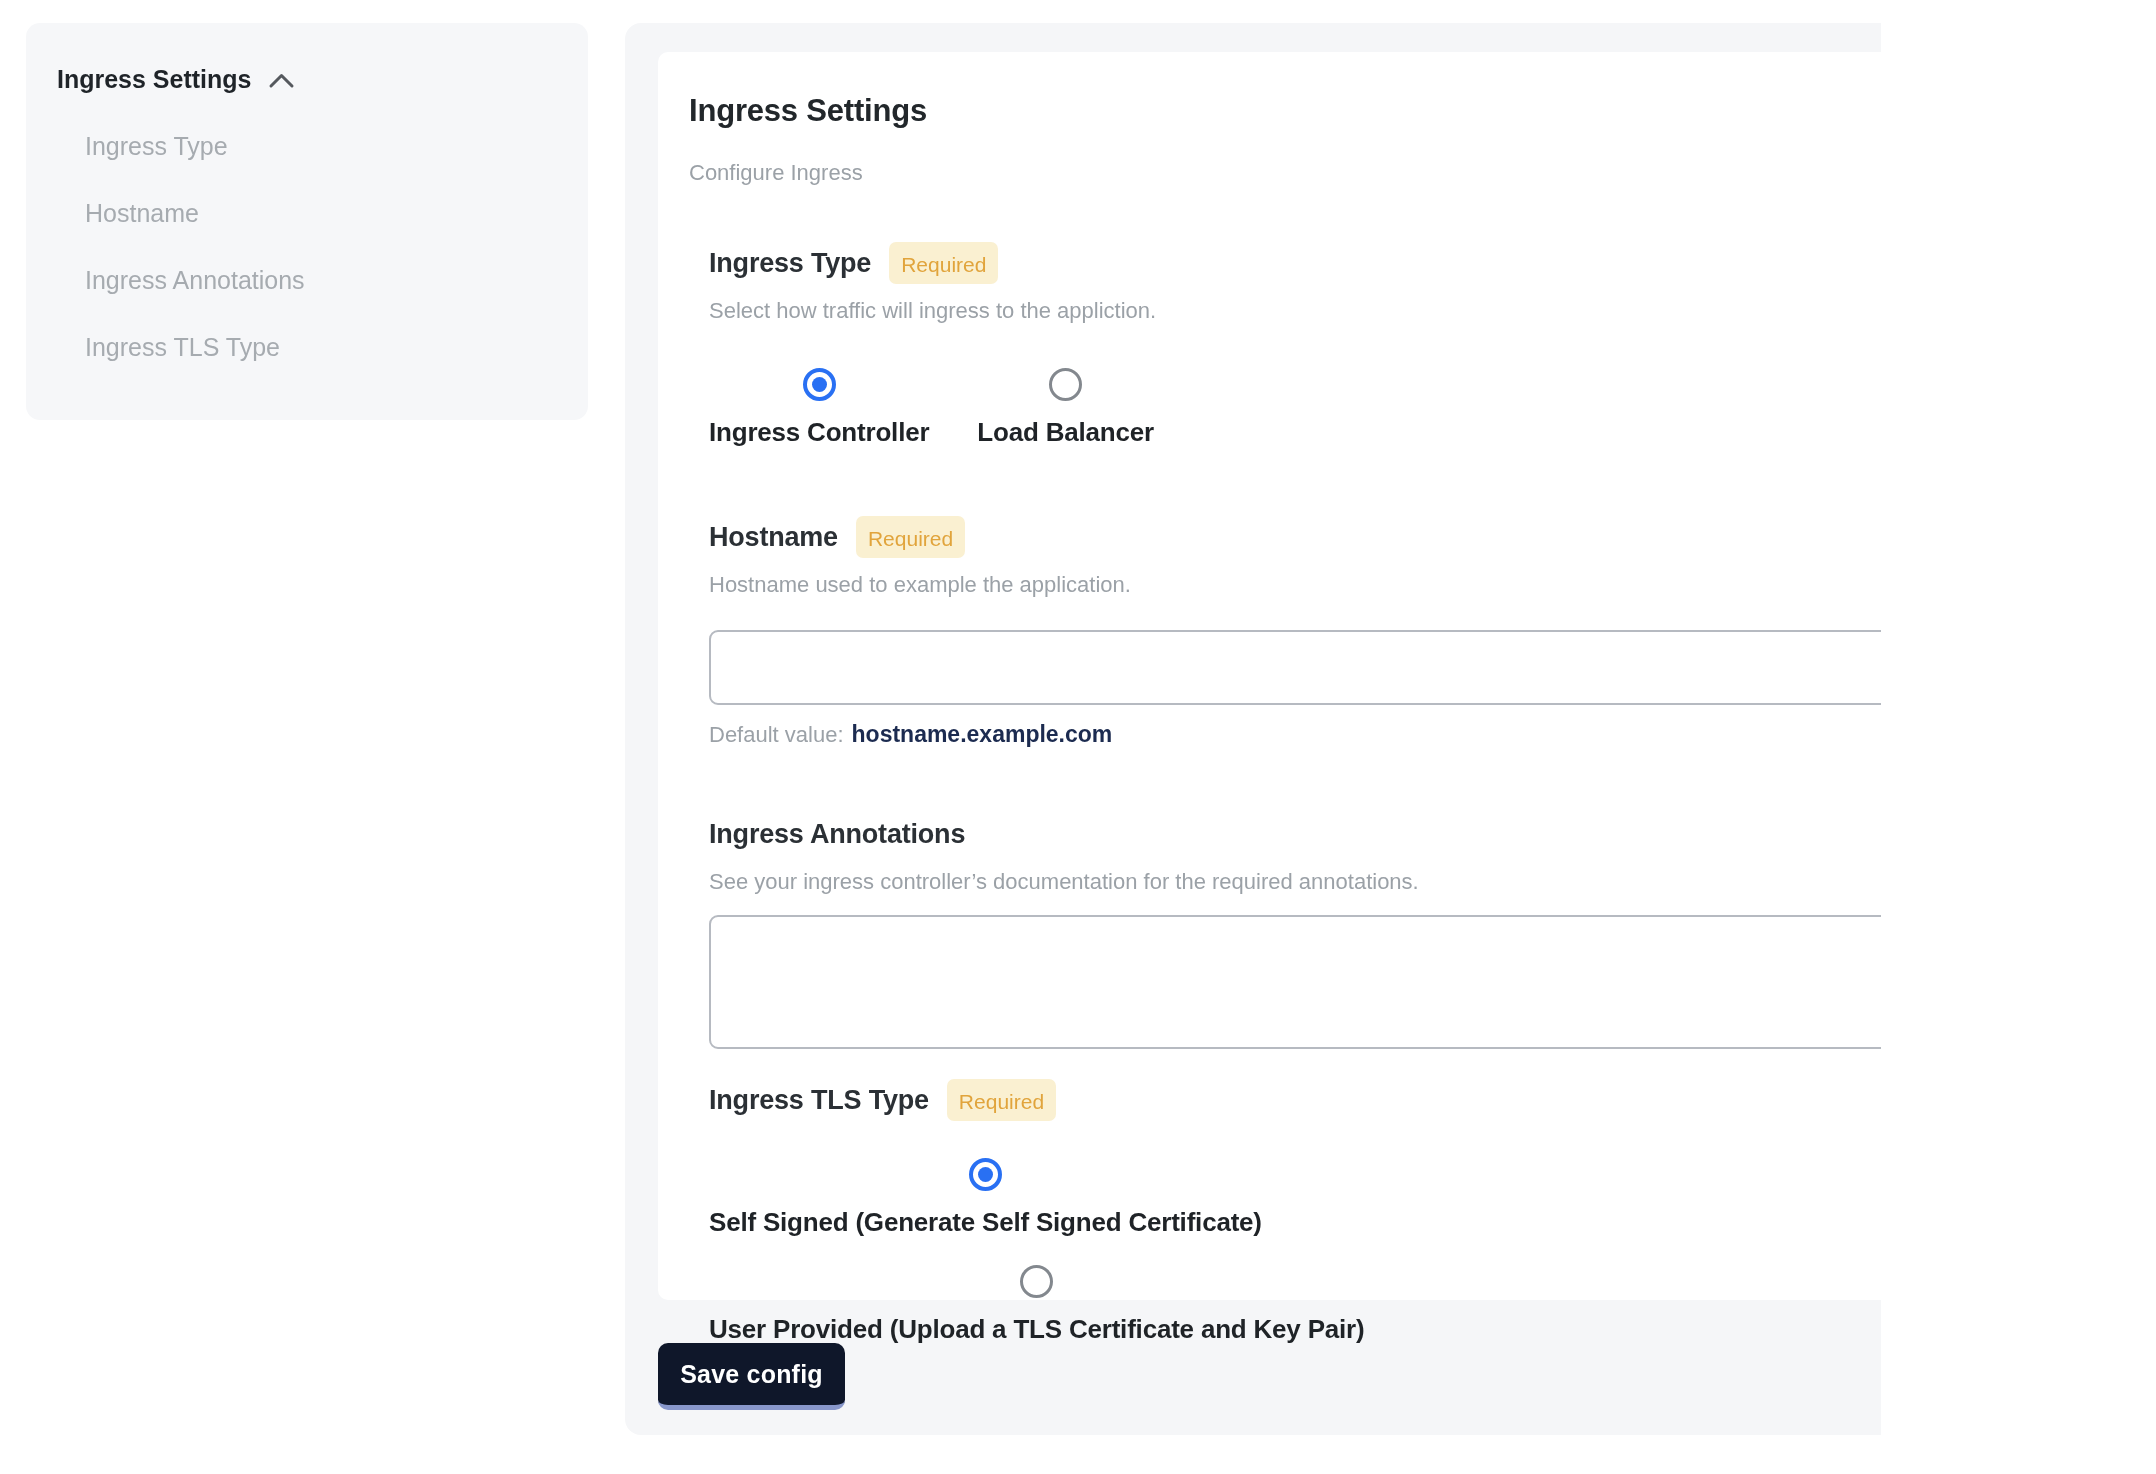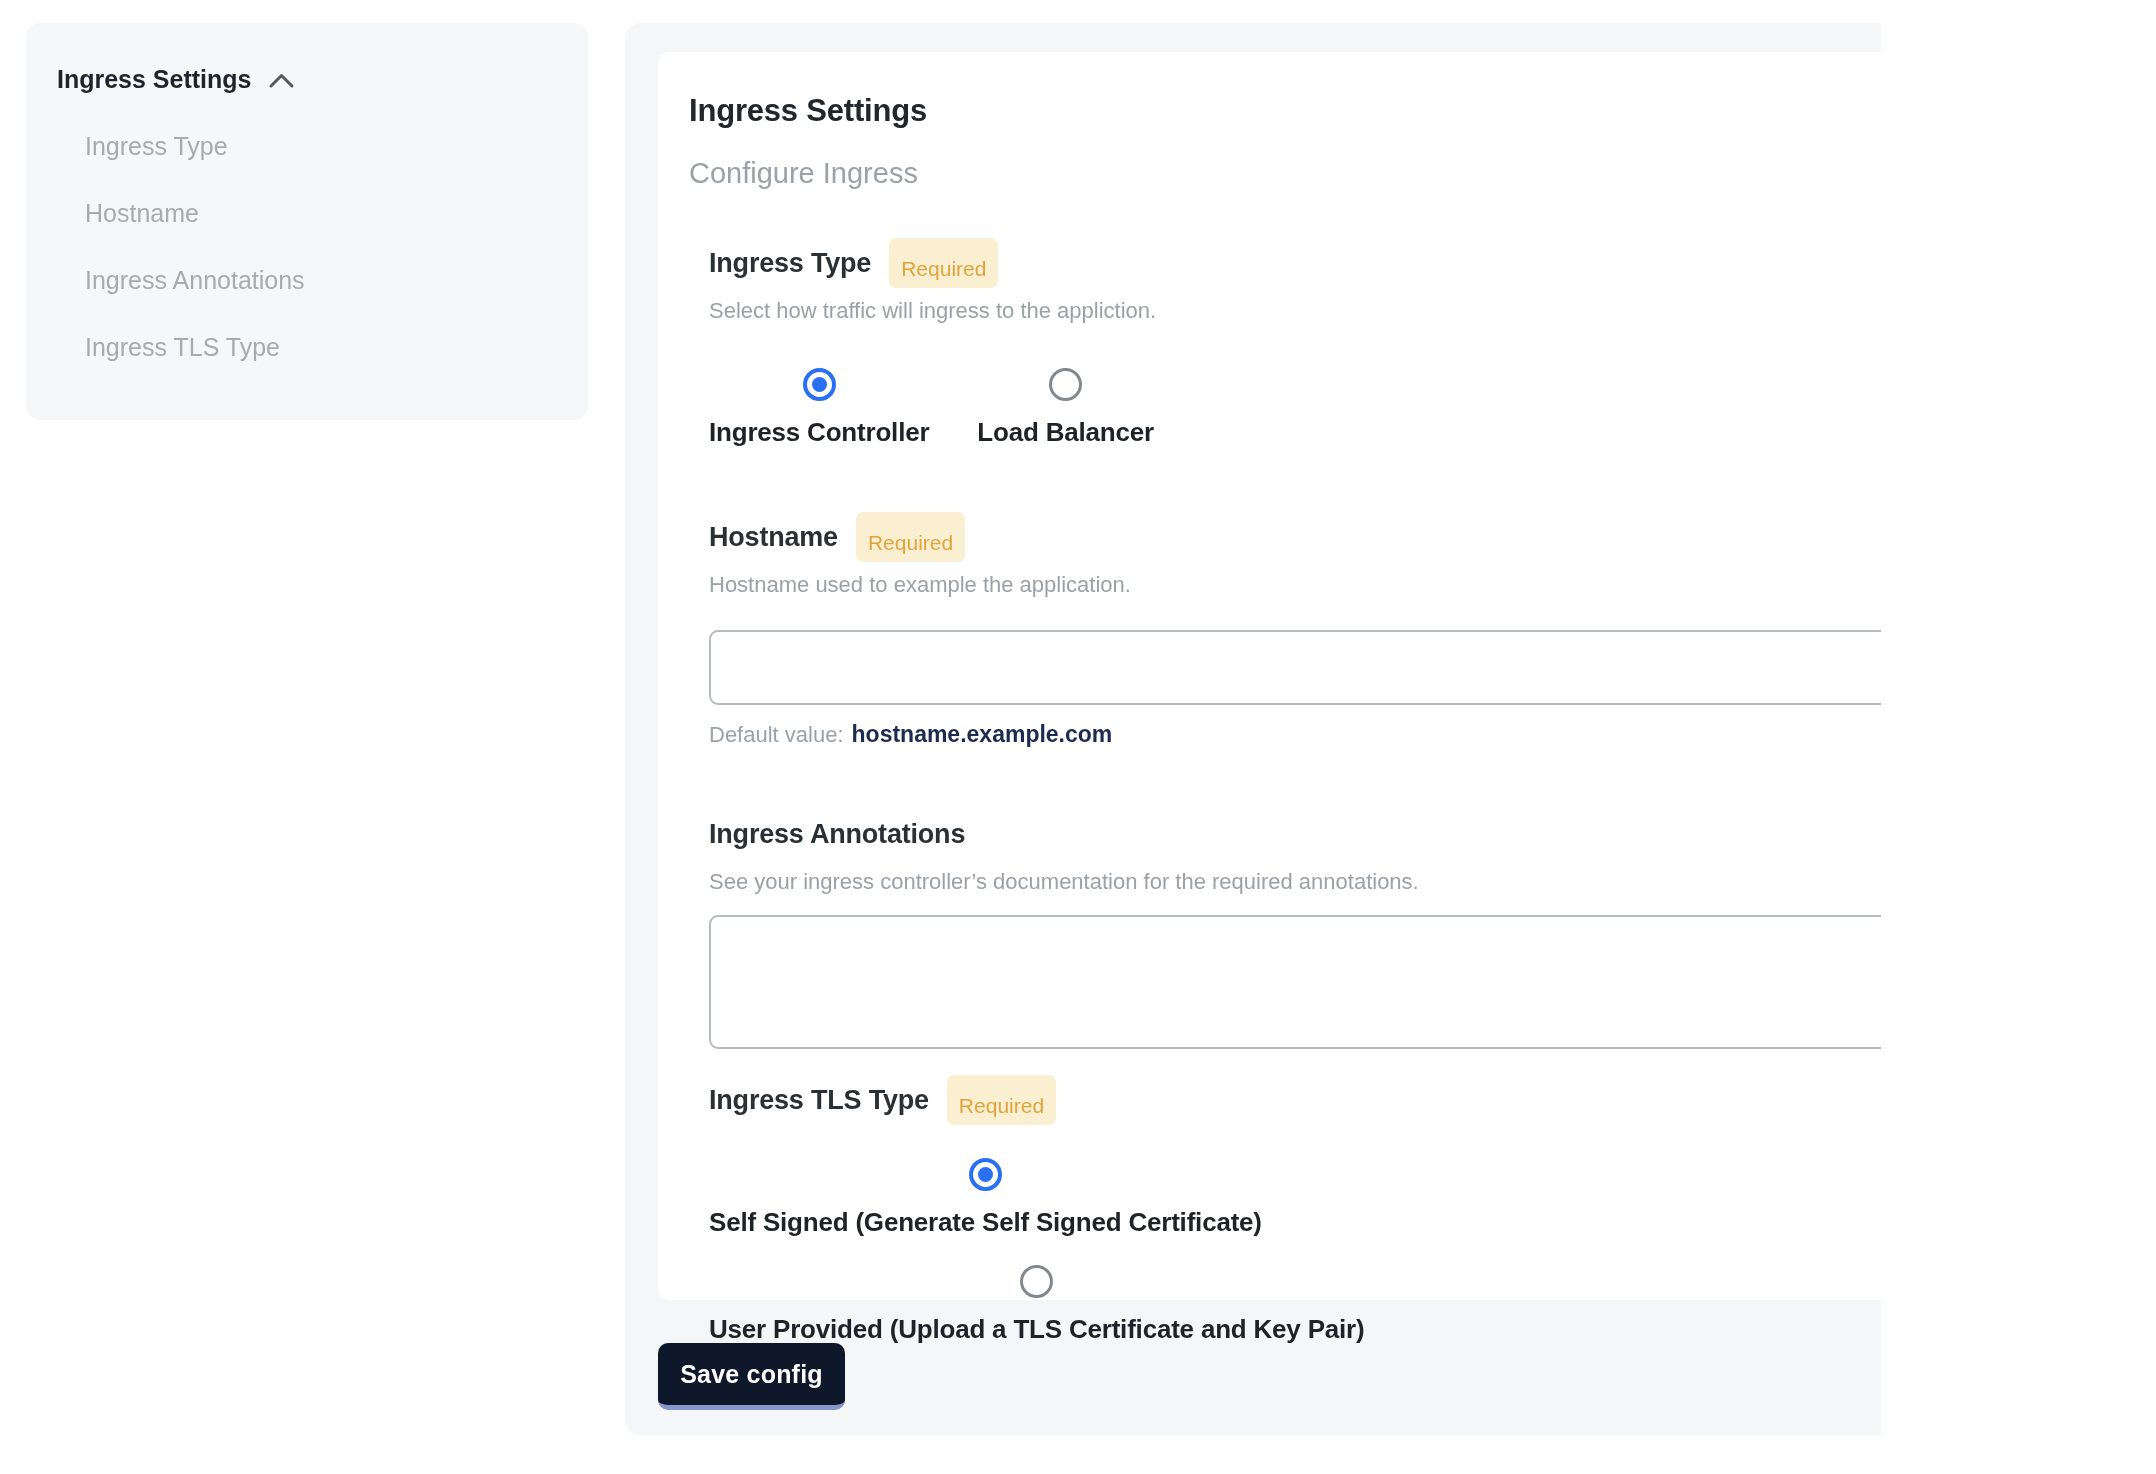--- a/index.html
+++ b/index.html
@@ -38,34 +38,34 @@
     width:1510px; height:1412px;
     background:#f5f6f8; border-radius:16px;
   }
   .card {
     position:absolute; left:33px; top:29px;
     width:1437px; height:1248px;
     background:#ffffff; border-radius:10px;
     padding:40px 50px 0 31px;
   }
   .card-title { font-size:31px; line-height:38px; font-weight:700; color:#22272b; letter-spacing:-0.2px; }
-  .card-subtitle { margin-top:28px; font-size:29px; line-height:30px; color:#9ba1a7; }
+  .card-subtitle { margin-top:28px; font-size:22px; line-height:30px; color:#9ba1a7; }
 
   .section { margin-left:20px; }
   .sec-m1 { margin-top:55px; }
   .sec-m2 { margin-top:69px; }
   .sec-m3 { margin-top:66px; }
   .sec-m4 { margin-top:31px; }
 
   .sec-title-row { display:flex; align-items:center; gap:18px; height:40px; }
   .sec-title { font-size:27px; font-weight:600; color:#2b3035; letter-spacing:-0.2px; }
   .badge {
     background:#faf0d1; color:#e1a43c;
     font-size:21px; line-height:21px;
-    padding:20px 12px 9px; border-radius:7px;
+    padding:12px 12px 9px; border-radius:7px;
     white-space:nowrap;
   }
   .sec-desc { margin-top:13px; font-size:22px; line-height:30px; color:#9ba1a7; }
 
   
   .radio-row { margin-top:42px; display:flex; align-items:center; gap:48px; }
   .radio-col { margin-top:38px; display:flex; flex-direction:column; gap:27px; }
   .radio-option { display:flex; align-items:center; gap:16px; cursor:pointer; width:max-content;flex-direction:column; }
   .radio-option .label { font-size:26px; font-weight:600; color:#1f2327; letter-spacing:-0.2px; }
   .radio {

